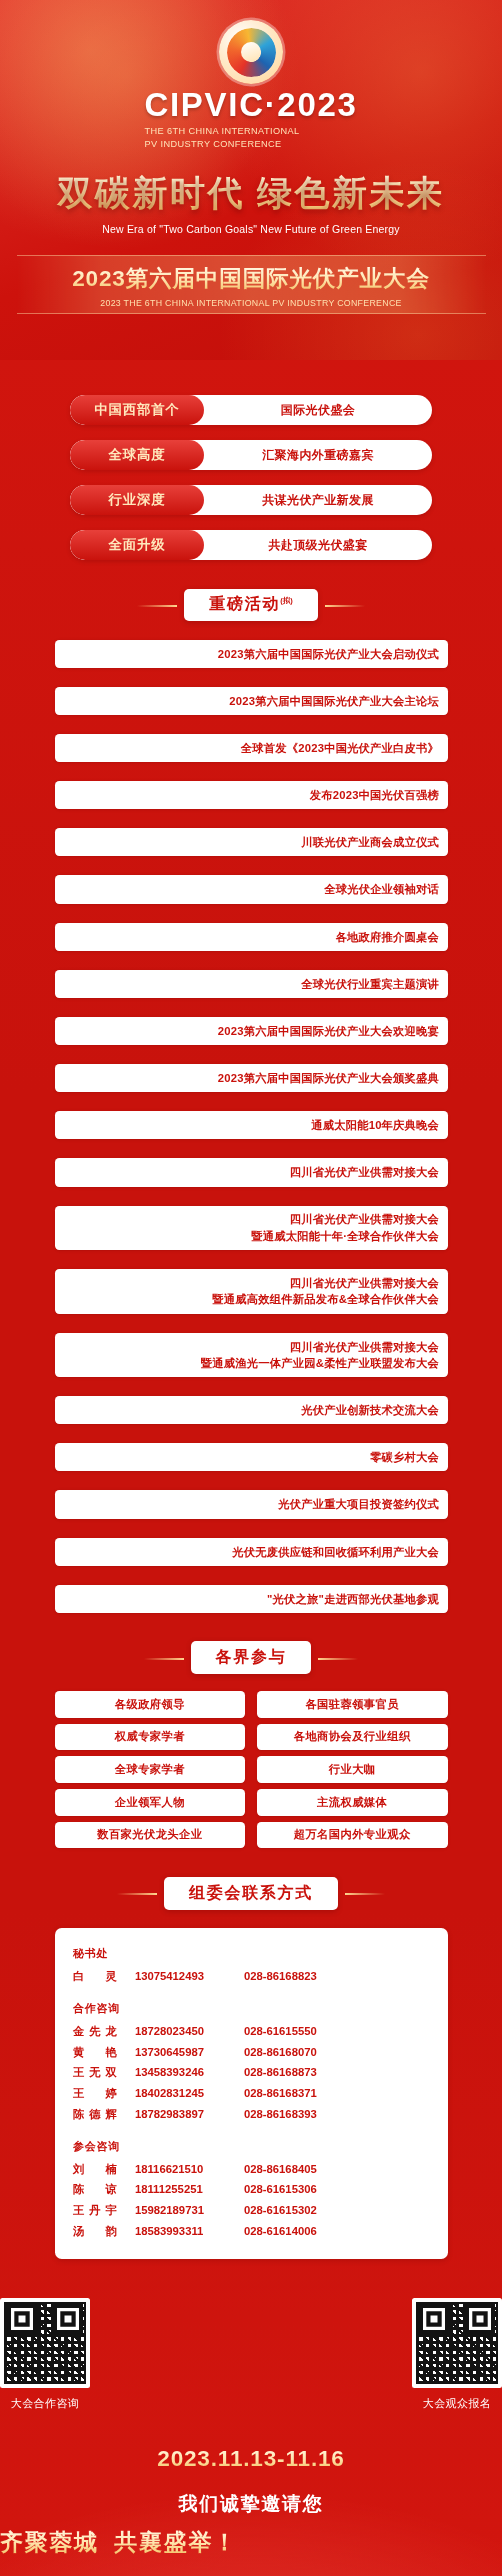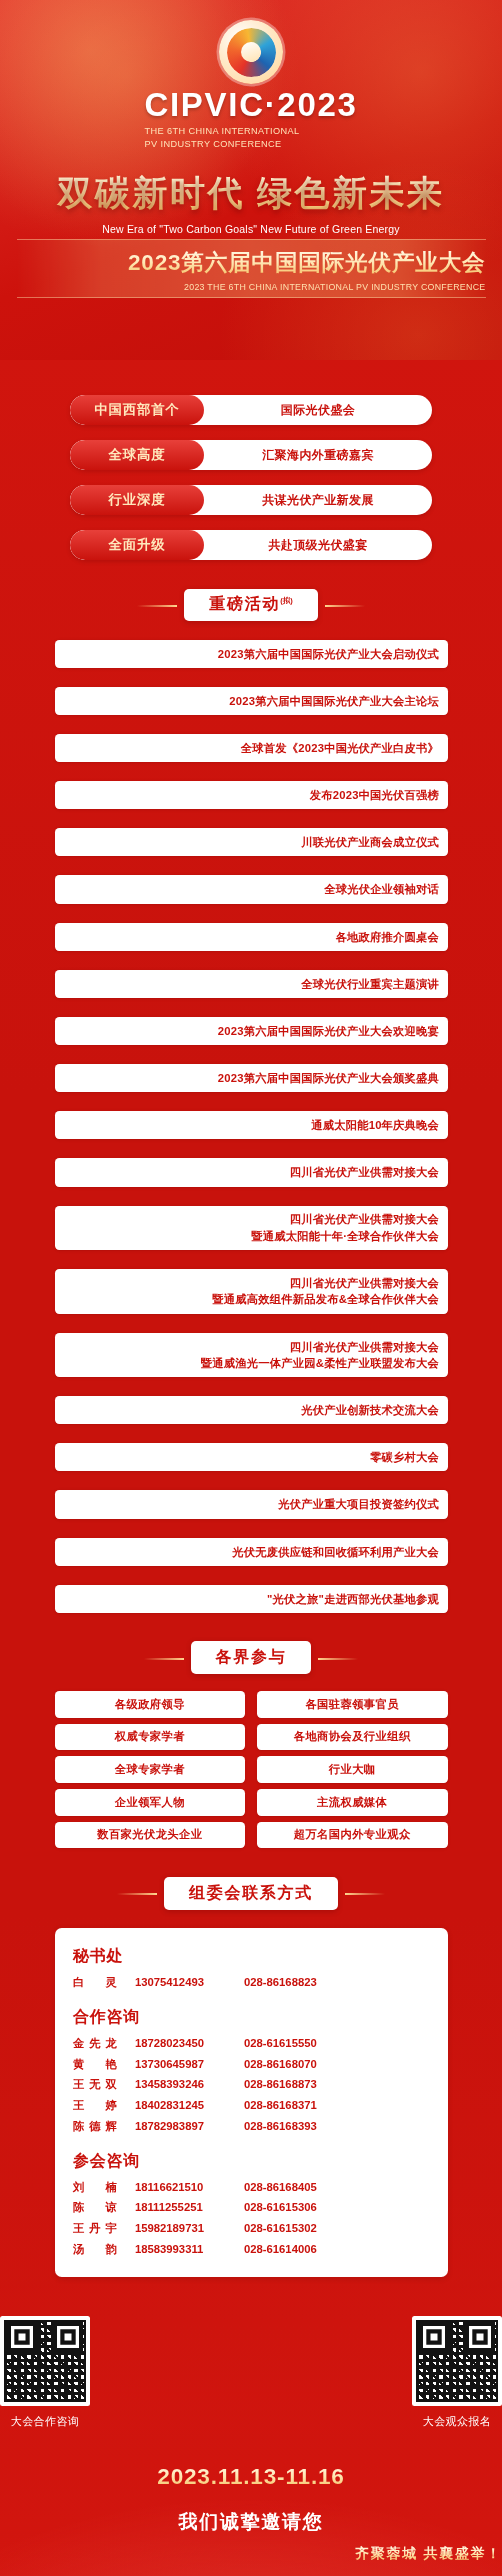--- a/index.html
+++ b/index.html
@@ -114,23 +114,23 @@
   .slogan-en {
     position: relative; z-index: 3;
     text-align: center;
     margin-top: 5.9px;
     font-size: 10.5px;
     color: #ffffff;
     letter-spacing: 0.2px;
   }
   .conf-band {
     position: relative; z-index: 3;
-    margin: 4px auto 0;
+    margin: 20px auto 0;
     width: 469px;
-    text-align: right;
+    text-align: center;
     padding: 6.7px 0 5px;
     background: linear-gradient(90deg, rgba(255,220,150,0) 0%, rgba(255,216,140,0.22) 18%, rgba(255,216,140,0.30) 50%, rgba(255,216,140,0.22) 82%, rgba(255,220,150,0) 100%);
     border-top: 0.8px solid rgba(255,226,170,0.45);
     border-bottom: 0.8px solid rgba(255,226,170,0.45);
   }
   .conf-cn {
     font-size: 22.6px;
     font-weight: bold;
     letter-spacing: 0.8px;
     background: linear-gradient(180deg, #fffbef 0%, #ffe7b4 50%, #f3bc5c 100%);
@@ -262,21 +262,21 @@
     margin: 18.4px auto 0;
     background: #ffffff;
     border-radius: 6.7px;
     padding: 13.4px 18.4px 16.7px;
     color: #c9120c;
     box-shadow: 0 1.7px 5px rgba(90,0,0,0.2);
   }
   .contact-group { margin-top: 5px; }
   .contact-group + .contact-group { margin-top: 13.4px; }
   .contact-h {
-    font-size: 16px;
+    font-size: 11px;
     font-weight: bold;
     letter-spacing: 0.8px;
     margin-bottom: 5px;
   }
   .contact-row {
     display: flex;
     align-items: center;
     font-size: 11.3px;
     line-height: 1.85;
     font-weight: bold;
@@ -345,29 +345,30 @@
   }
   .invite-1 {
     text-align: center;
     margin-top: 18.4px;
     font-size: 19px;
     font-weight: bold;
     color: #ffffff;
     letter-spacing: 1.7px;
   }
   .invite-2 {
-    text-align: right;
+    text-align: left;
     margin-top: 10px;
-    font-size: 14px;
+    font-size: 23px;
     font-weight: bold;
     letter-spacing: 1.7px;
     background: linear-gradient(180deg, #fff9ea 0%, #ffe5ad 50%, #f2bb59 100%);
     -webkit-background-clip: text;
     background-clip: text;
     color: transparent;
+    font-family: Liberation Mono, monospace;
   }
   
   .footer {
     position: relative;
     margin-top: 28.5px;
     height: 142px;
     background:
       radial-gradient(ellipse 352px 100px at 50% 100%, rgba(255,200,120,0.35) 0%, rgba(255,200,120,0) 70%),
       linear-gradient(180deg, rgba(200,18,12,0) 0%, #b50d08 100%);
     overflow: hidden;

